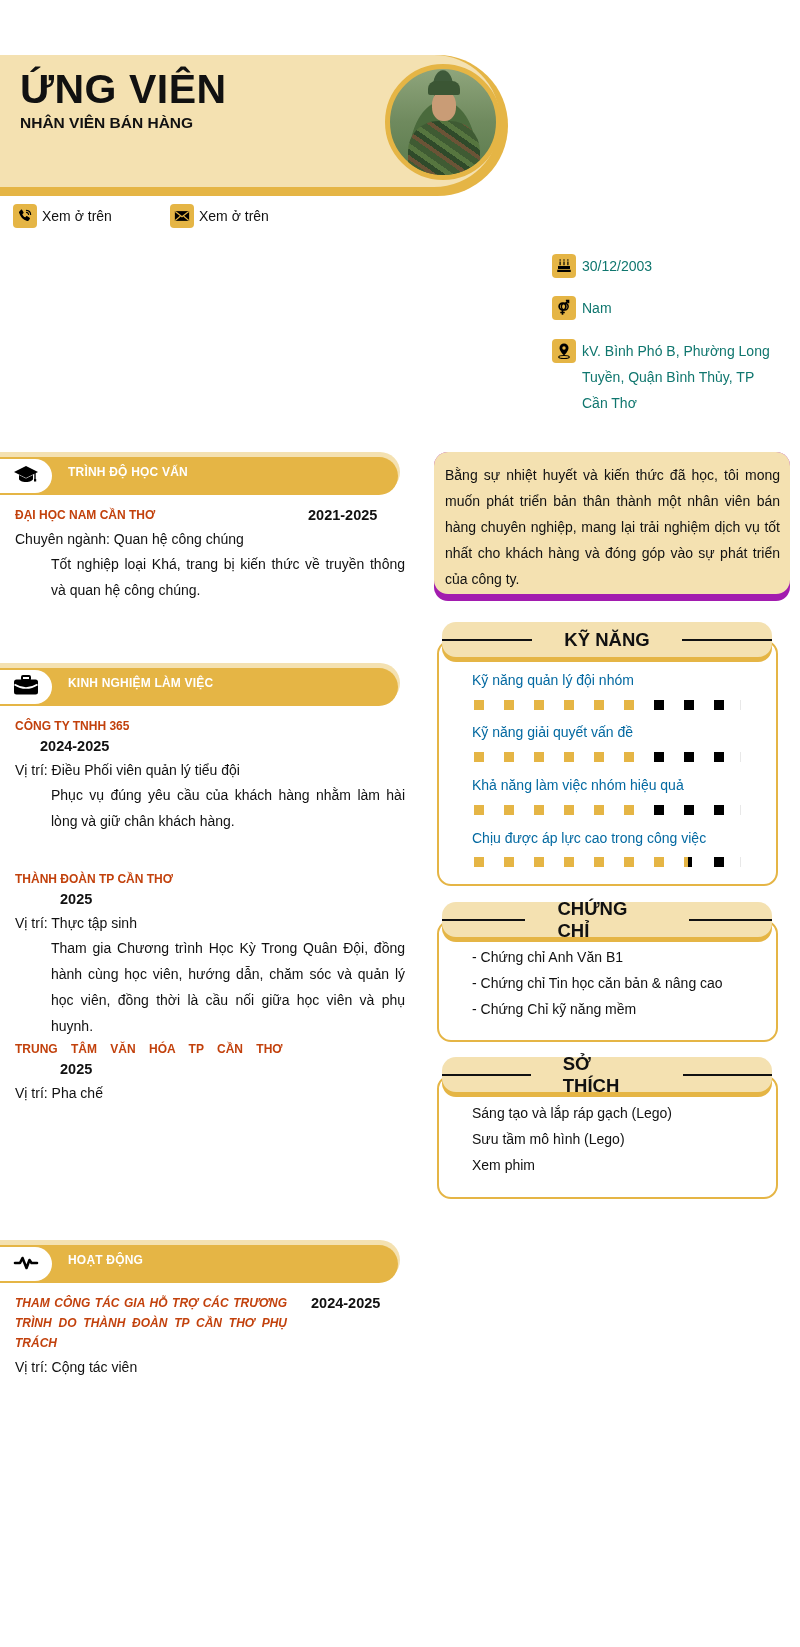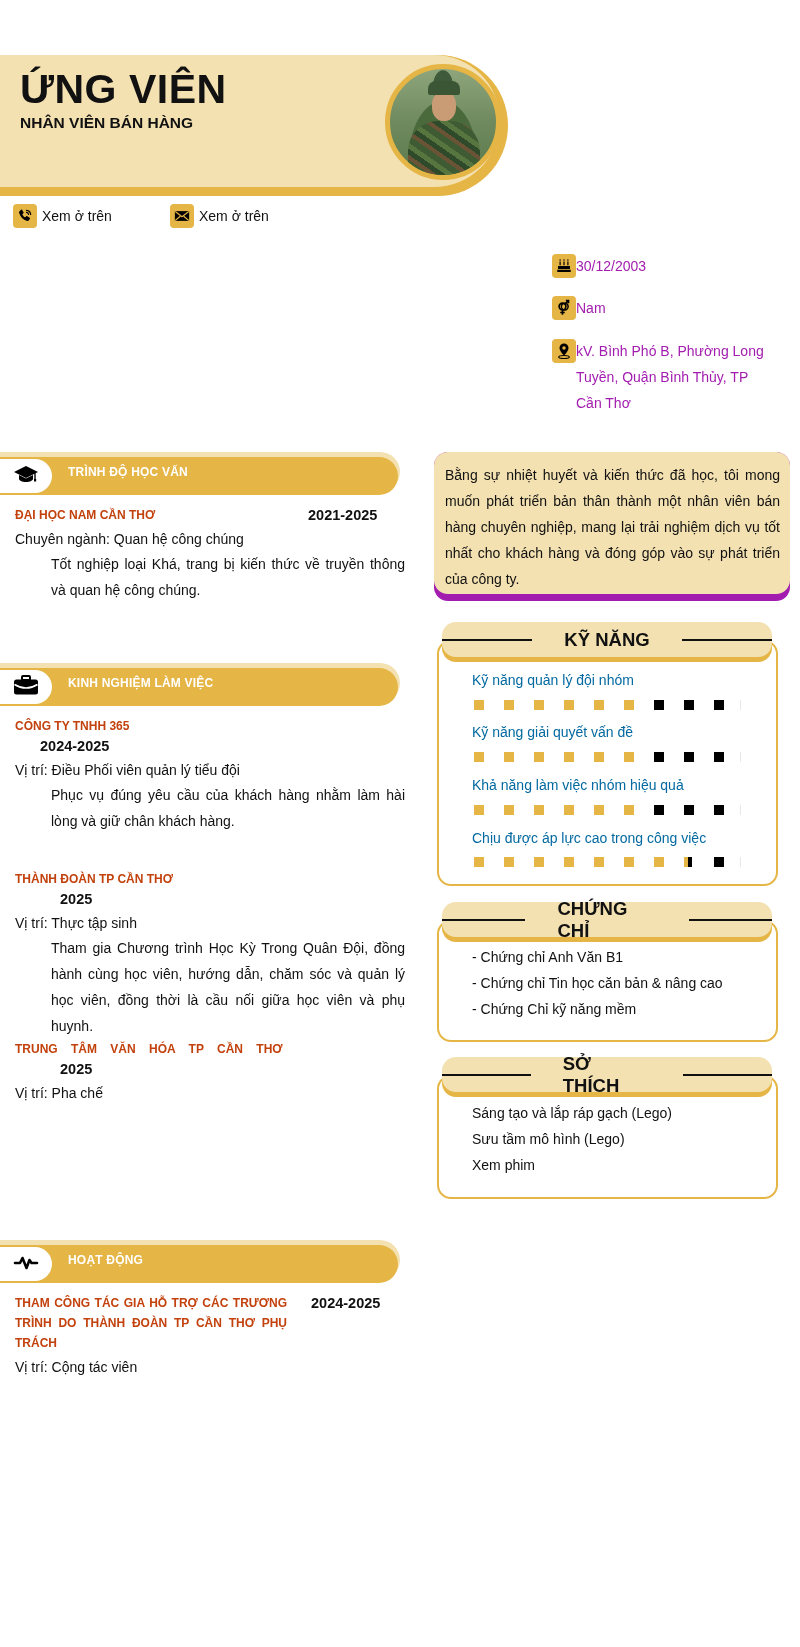--- a/index.html
+++ b/index.html
@@ -18,21 +18,21 @@
                        linear-gradient(180deg, #8fa57c 0%, #6f8a5e 50%, #5a7a4c 100%); }
   .photo .uni { position: absolute; left: 18px; top: 52px; width: 72px; height: 70px; border-radius: 30px 30px 0 0;
                 background: repeating-linear-gradient(35deg, #3f5b33 0 6px, #6b5336 6px 10px, #2f4a2a 10px 15px, #56753f 15px 20px); }
   .photo .face { position: absolute; left: 42px; top: 22px; width: 24px; height: 30px; border-radius: 45%; background: #c99c76; }
   .photo .cap { position: absolute; left: 38px; top: 12px; width: 32px; height: 14px; border-radius: 8px 8px 2px 2px; background: #3b5634; }
 
   .contact { position: absolute; top: 204px; display: flex; align-items: center; gap: 5px; font-size: 14px; color: #111; }
   .ic { width: 24px; height: 24px; border-radius: 4px; background: #e5b545; display: inline-flex; align-items: center; justify-content: center; flex: none; }
   .ic svg { width: 18px; height: 18px; }
 
-  .info { position: absolute; left: 552px; display: flex; align-items: flex-start; font-size: 14px; line-height: 26px; color: #a21caf; }
+  .info { position: absolute; left: 552px; display: flex; align-items: flex-start; gap: 6px; font-size: 14px; line-height: 26px; color: #0f766e; }
   .info .ic { margin-top: 1px; }
   .info .txt { width: 200px; }
 
   
   .sec { position: absolute; left: 0; width: 400px; height: 44px; }
   .sec .back { position: absolute; left: 0; top: 0; width: 400px; height: 40px; background: #f4e1b1; border-radius: 0 22px 22px 0; }
   .sec .bar { position: absolute; left: 0; top: 5px; width: 398px; height: 38px; background: #e5b545; border-radius: 0 20px 20px 0; }
   .sec .pill { position: absolute; left: 0; top: 7px; width: 52px; height: 34px; background: #fff; border-radius: 0 18px 18px 0; display: flex; align-items: center; justify-content: center; padding-left: 0; }
   .sec .pill svg { width: 26px; height: 22px; }
   .sec .title { position: absolute; left: 68px; top: 13px; font-size: 12px; font-weight: 700; color: #fff; letter-spacing: 0.2px; }
@@ -202,21 +202,21 @@
       <svg viewBox="0 0 26 22">
           <path d="M2 12h5l2.5-5 4 10 3-8 2 3h5.5" stroke="#000" stroke-width="2.6" fill="none" stroke-linejoin="round" stroke-linecap="round"></path>
         </svg>
     </span>
   </div>
   <div class="title">HOẠT ĐỘNG</div>
 </div>
 
 <div class="lcol" style="top:1293px;">
   <div style="position:relative;">
-    <div class="etitle" style="width:272px; text-align:justify; text-align-last:left;">THAM CÔNG TÁC GIA HỖ TRỢ CÁC TRƯƠNG TRÌNH DO THÀNH ĐOÀN TP CẦN THƠ PHỤ TRÁCH</div>
+    <div class="etitle" style="width:272px; text-align:justify; text-align-last:left;font-style:italic;">THAM CÔNG TÁC GIA HỖ TRỢ CÁC TRƯƠNG TRÌNH DO THÀNH ĐOÀN TP CẦN THƠ PHỤ TRÁCH</div>
     <span class="edate" style="position:absolute; left:296px; top:0;">2024-2025</span>
   </div>
   <div class="esub" style="margin-top:2px;">Vị trí: Cộng tác viên</div>
 </div>
 
 <div class="objective">
   <div class="inner">Bằng sự nhiệt huyết và kiến thức đã học, tôi mong muốn phát triển bản thân thành một nhân viên bán hàng chuyên nghiệp, mang lại trải nghiệm dịch vụ tốt nhất cho khách hàng và đóng góp vào sự phát triển của công ty.</div>
 </div>
 
 <div class="rbox" style="top:640px; height:246px;"></div>

